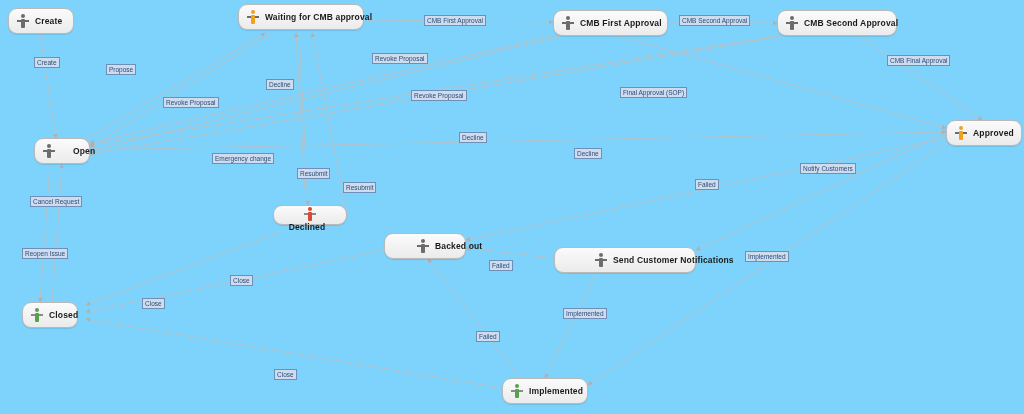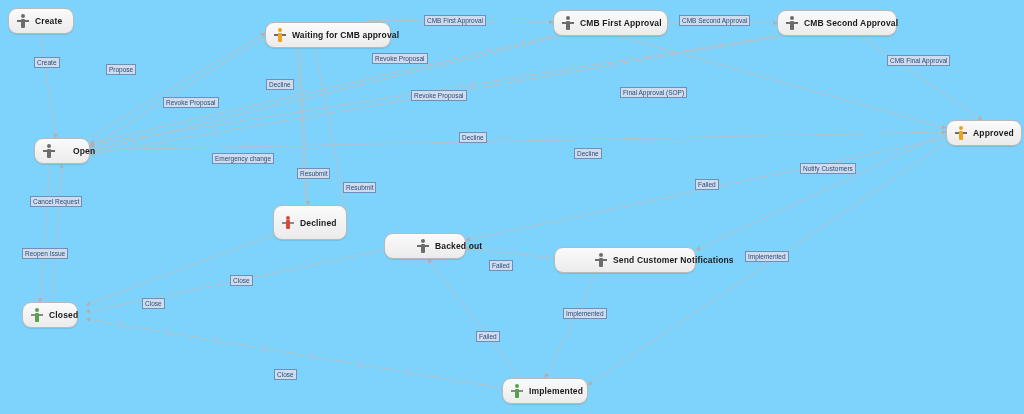--- a/index.html
+++ b/index.html
@@ -154,21 +154,21 @@
       <div class="node" style="left: 8px; top: 8px; width: 66px; height: 26px;">
         <span class="nicon">
           <span class="person grey">
             <span class="head"></span>
             <span class="arms"></span>
             <span class="body"></span>
           </span>
         </span>
         <span class="nlabel">Create</span>
       </div>
-      <div class="node" style="left: 238px; top: 22px; width: 126px; height: 26px; margin-left: 27px;">
+      <div class="node" style="left: 238px; top: 4px; width: 126px; height: 26px;">
         <span class="nicon">
           <span class="person orange">
             <span class="head"></span>
             <span class="arms"></span>
             <span class="body"></span>
           </span>
         </span>
         <span class="nlabel">Waiting for CMB approval</span>
       </div>
       <div class="node" style="left: 553px; top: 10px; width: 115px; height: 26px;">
@@ -204,21 +204,21 @@
       <div class="node" style="left: 34px; top: 138px; width: 56px; height: 26px; gap: 12px;">
         <span class="nicon">
           <span class="person grey">
             <span class="head"></span>
             <span class="arms"></span>
             <span class="body"></span>
           </span>
         </span>
         <span class="nlabel">Open</span>
       </div>
-      <div class="node" style="left: 273px; top: 205px; width: 74px; height: 35px;">
+      <div class="node" style="left: 273px; top: 205px; width: 74px; height: 20px; flex-direction: column;">
         <span class="nicon">
           <span class="person red">
             <span class="head"></span>
             <span class="arms"></span>
             <span class="body"></span>
           </span>
         </span>
         <span class="nlabel">Declined</span>
       </div>
       <div class="node" style="left: 384px; top: 233px; width: 82px; height: 26px; padding-left: 28px;">

